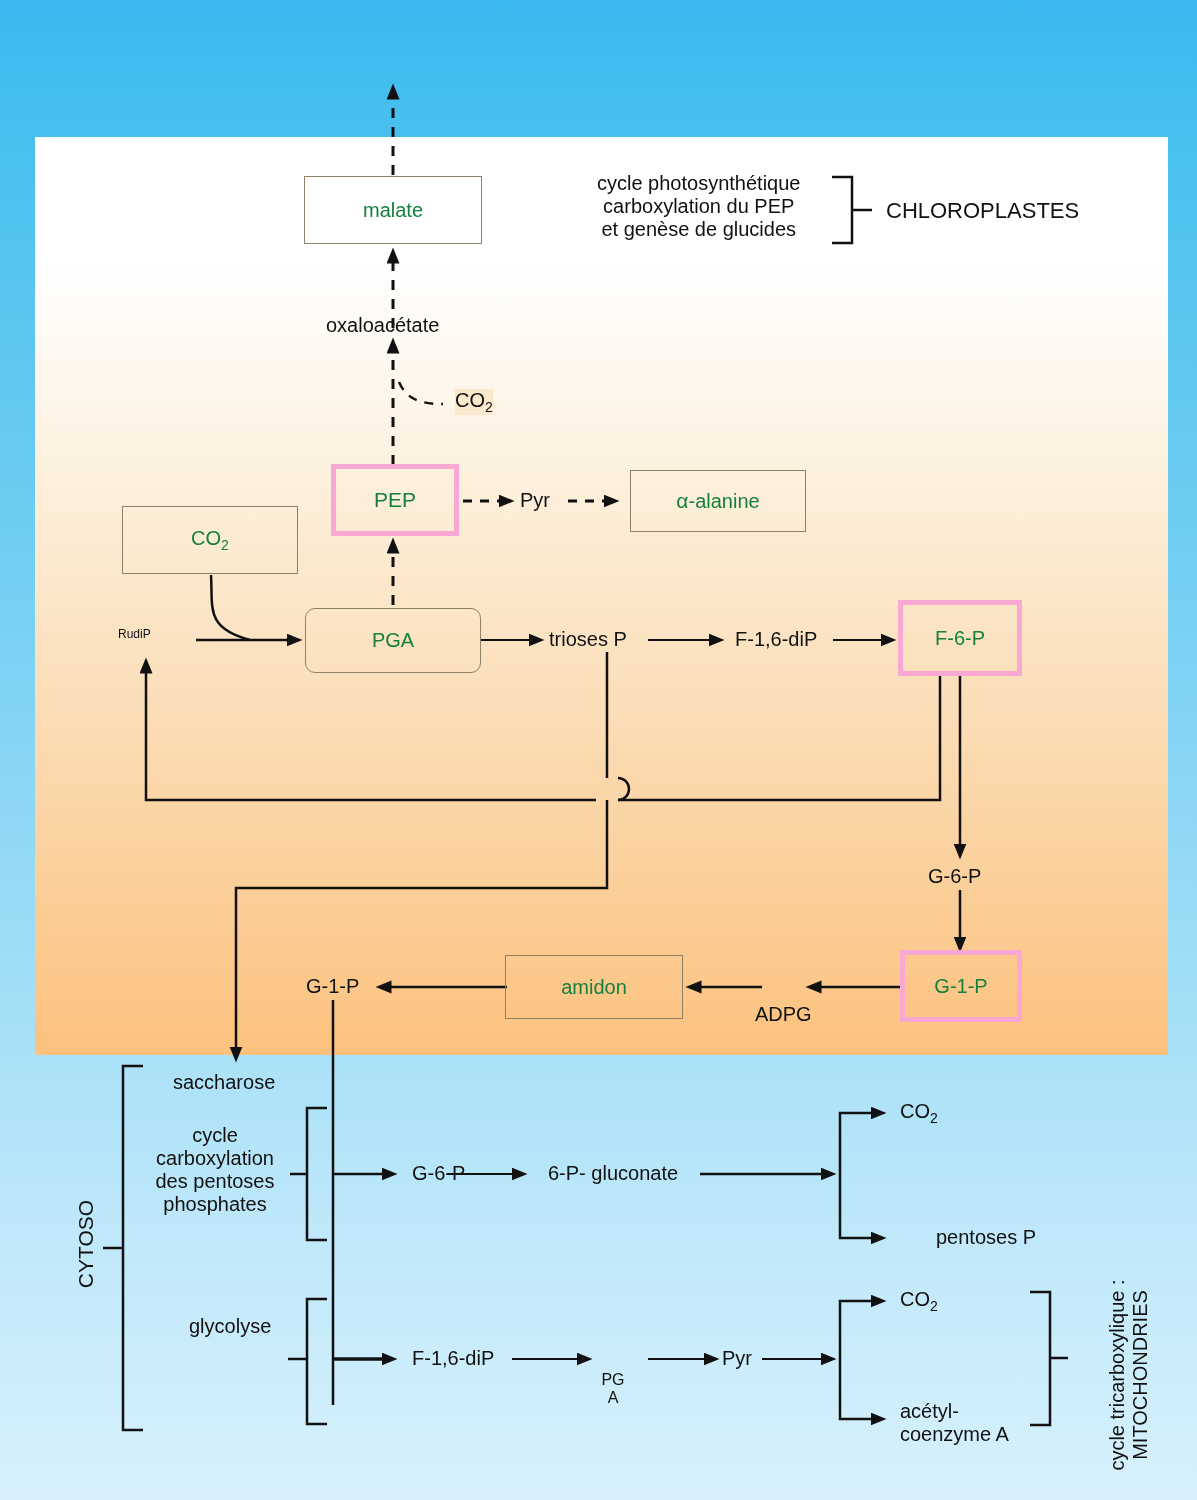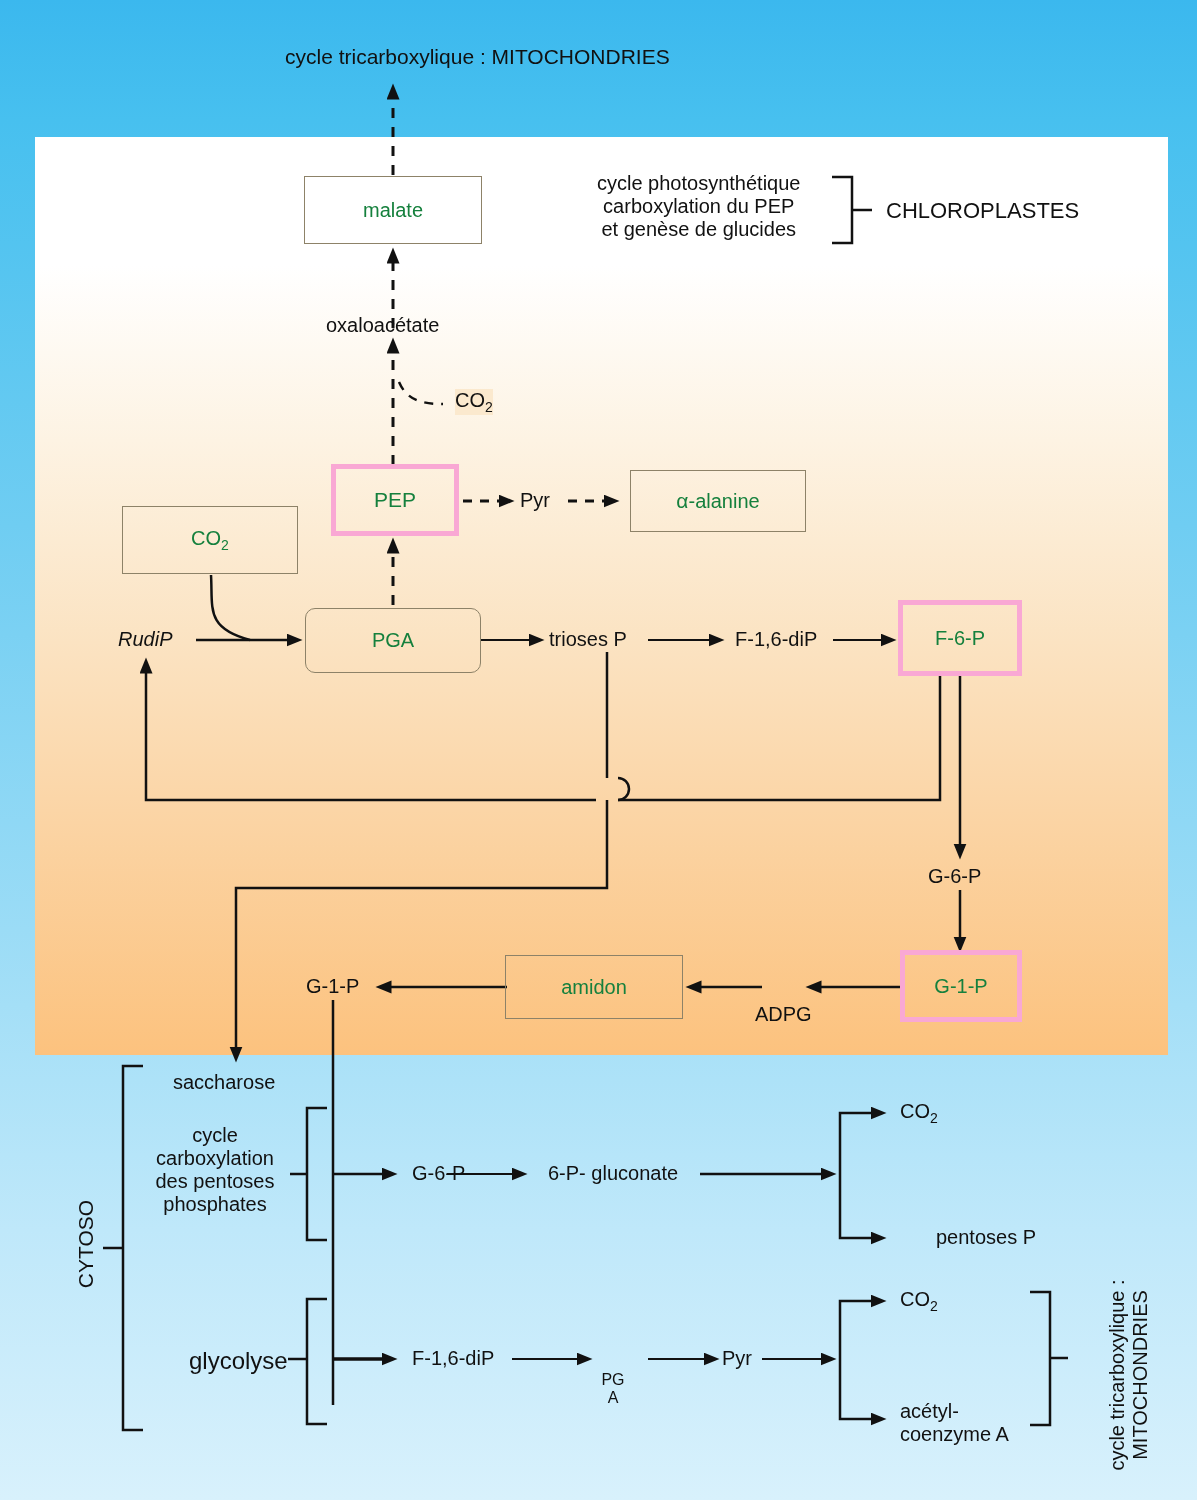--- a/index.html
+++ b/index.html
@@ -113,21 +113,20 @@
 
       <path d="M840,1359 L840,1301 L872,1301" stroke-width="2.5" marker-end="url(#ahb)"></path>
       <path d="M840,1359 L840,1419 L872,1419" stroke-width="2.5" marker-end="url(#ahb)"></path>
 
       <path d="M1030,1292 L1050,1292 L1050,1425 L1030,1425" stroke-width="2.5"></path>
       <path d="M1050,1358 L1068,1358" stroke-width="2.5"></path>
 
     </g>
   </svg>
 
-  <div class="lbl" style="left:285px;top:45px;font-size:21px;">cycle tricarboxylique :  MITOCHONDRIES</div>
 
   <div class="lbl ctr" style="left:597px;top:172px;font-size:20px;">
     <div>cycle photosynthétique</div>
     <div>carboxylation du PEP</div>
     <div>et genèse de glucides</div>
   </div>
   <div class="lbl" style="left:886px;top:198px;font-size:22px;">CHLOROPLASTES</div>
 
   <div class="box thin" style="left:304px;top:176px;width:178px;height:68px;font-size:20px;">
     <span>malate</span>
@@ -143,21 +142,21 @@
 
   <div class="box thin" style="left:630px;top:470px;width:176px;height:62px;font-size:20px;">
     <span style="font-size:21px;">α</span>
       <span>-alanine</span>
   </div>
 
   <div class="box thin" style="left:122px;top:506px;width:176px;height:68px;font-size:20px;">
     <span><span>CO</span><sub style="font-size:14px;">2</sub></span>
   </div>
 
-  <div class="lbl" style="left:118px;top:628px;font-size:20px;font-style:italic;">RudiP</div>
+  <div class="lbl" style="left:118px;top:628px;font-size:12px;">RudiP</div>
 
   <div class="box thin" style="left:305px;top:608px;width:176px;height:65px;font-size:20px;border-radius:10px;">
     <span>PGA</span>
   </div>
 
   <div class="lbl" style="left:549px;top:628px;font-size:20px;">trioses P</div>
 
   <div class="lbl" style="left:735px;top:628px;font-size:20px;">F-1,6-diP</div>
 
   <div class="box thick" style="left:898px;top:600px;width:124px;height:76px;font-size:20px;">
@@ -189,21 +188,21 @@
     <div>phosphates</div>
   </div>
 
   <div class="lbl" style="left:412px;top:1162px;font-size:20px;">G-6-P</div>
   <div class="lbl" style="left:548px;top:1162px;font-size:20px;">6-P- gluconate</div>
   <div class="lbl" style="left:900px;top:1100px;font-size:20px;">
     <span>CO</span><sub style="font-size:14px;">2</sub>
   </div>
   <div class="lbl" style="left:900px;top:1226px;font-size:20px;margin-left:36px;">pentoses P</div>
 
-  <div class="lbl" style="left:189px;top:1347px;font-size:24px;">glycolyse</div>
+  <div class="lbl" style="left:189px;top:1315px;font-size:20px;">glycolyse</div>
   <div class="lbl" style="left:412px;top:1347px;font-size:20px;">F-1,6-diP</div>
   <div class="lbl ctr" style="left:586px;top:1347px;width:54px;font-size:16px;margin-top:24px;">
     <div>PG</div>
     <div>A</div>
   </div>
   <div class="lbl" style="left:722px;top:1347px;font-size:20px;">Pyr</div>
   <div class="lbl" style="left:900px;top:1288px;font-size:20px;">
     <span>CO</span><sub style="font-size:14px;">2</sub>
   </div>
   <div class="lbl" style="left:900px;top:1400px;font-size:20px;">

